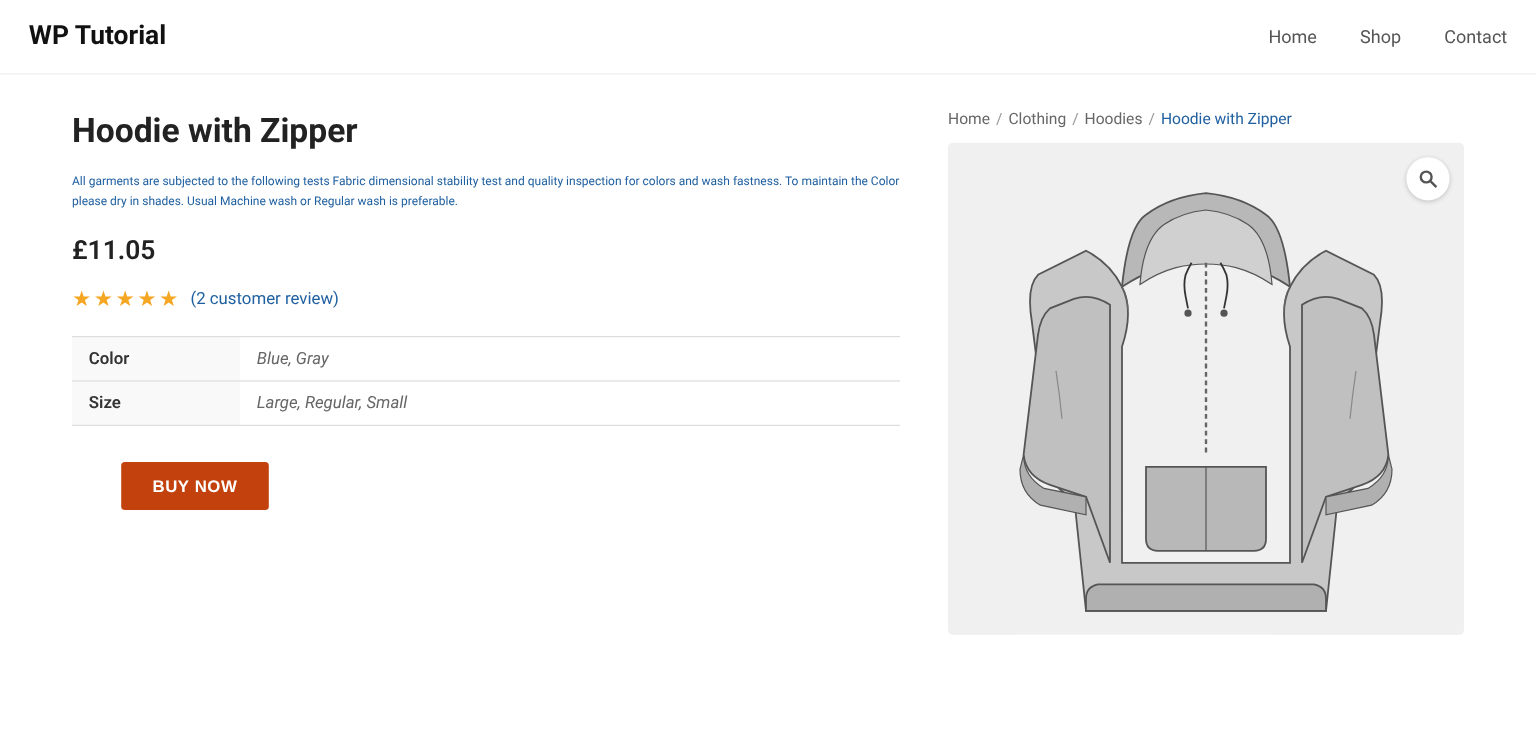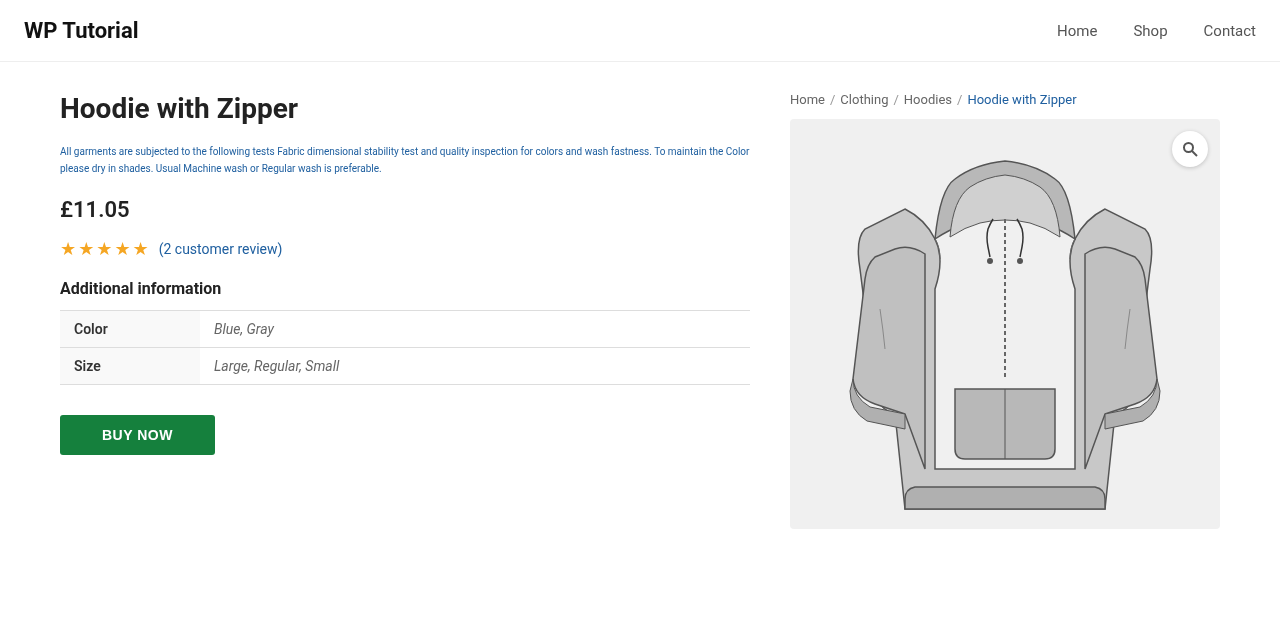--- a/index.html
+++ b/index.html
@@ -122,29 +122,30 @@
       color: #333;
       width: 140px;
       background: #f9f9f9;
     }
     .info-table td:last-child {
       font-style: italic;
       color: #666;
     }
 
     .buy-now-btn {
-      background: #15803d;
+      background: #c2410c;
       color: #fff;
       border: none;
-      padding: 12px 42px;
+      padding: 12px 26px;
       font-size: 14px;
       font-weight: 600;
       cursor: pointer;
       border-radius: 3px;
       letter-spacing: 0.5px;
+      margin-left: 41px;
     }
 
     
     .product-image-panel {
       width: 430px;
       flex-shrink: 0;
     }
 
     .breadcrumb {
       display: flex;
@@ -221,21 +222,20 @@
     <p class="product-description">All garments are subjected to the following tests Fabric dimensional stability test and quality inspection for colors and wash fastness. To maintain the Color please dry in shades. Usual Machine wash or Regular wash is preferable.</p>
 
     <div class="product-price">£11.05</div>
 
     <div class="rating-row">
       <span class="stars">★★★★★</span>
       <a href="#" class="review-link">(2 customer review)</a>
     </div>
 
 
-    <div class="additional-info-title">Additional information</div>
 
     <table class="info-table">
       <tbody>
           <tr>
         <td>Color</td>
         <td>Blue, Gray</td>
       </tr>
       <tr>
         <td>Size</td>
         <td>Large, Regular, Small</td>

